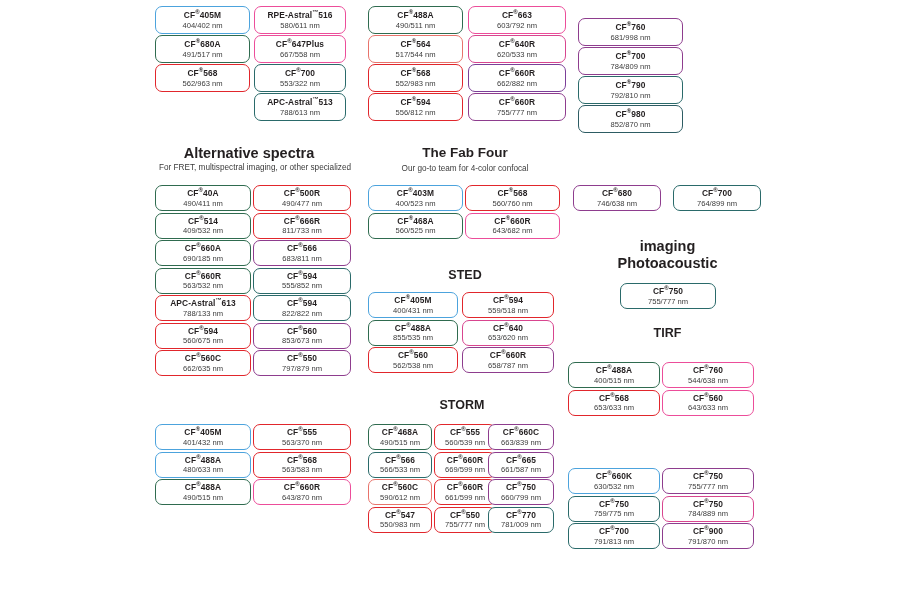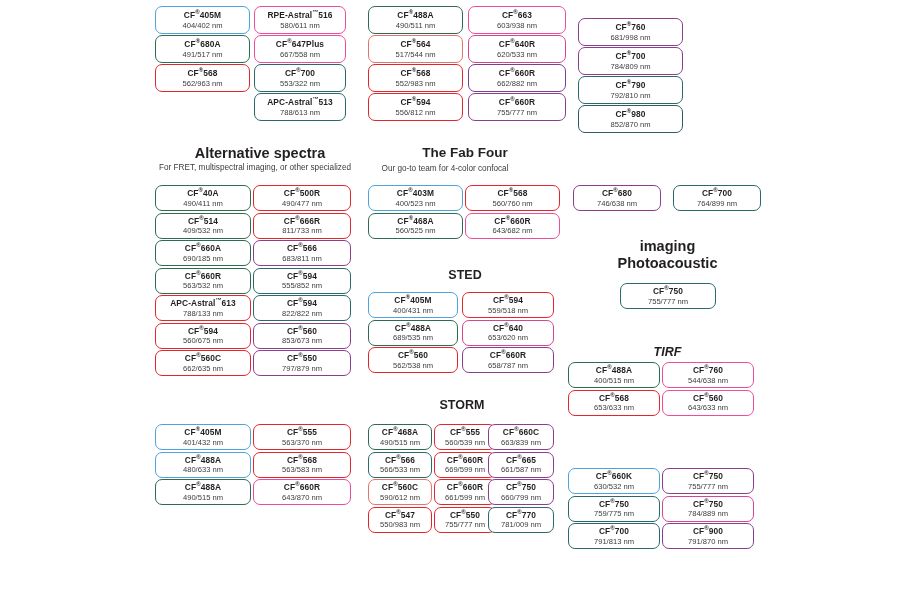--- a/index.html
+++ b/index.html
@@ -104,21 +104,21 @@
     <div class="pill" style="left: 368px; top: 64px; width: 95px; height: 28px; border-color: rgb(225, 38, 44);">
       <div class="nm">CF<sup>®</sup>568</div>
       <div class="wv">552/983 nm</div>
     </div>
     <div class="pill" style="left: 368px; top: 93px; width: 95px; height: 28px; border-color: rgb(225, 38, 44);">
       <div class="nm">CF<sup>®</sup>594</div>
       <div class="wv">556/812 nm</div>
     </div>
     <div class="pill" style="left: 468px; top: 6px; width: 98px; height: 28px; border-color: rgb(236, 77, 154);">
       <div class="nm">CF<sup>®</sup>663</div>
-      <div class="wv">603/938 nm</div>
+      <div class="wv">603/792 nm</div>
     </div>
     <div class="pill" style="left: 468px; top: 35px; width: 98px; height: 28px; border-color: rgb(216, 69, 143);">
       <div class="nm">CF<sup>®</sup>640R</div>
       <div class="wv">620/533 nm</div>
     </div>
     <div class="pill" style="left: 468px; top: 64px; width: 98px; height: 28px; border-color: rgb(123, 63, 152);">
       <div class="nm">CF<sup>®</sup>660R</div>
       <div class="wv">662/882 nm</div>
     </div>
     <div class="pill" style="left: 468px; top: 93px; width: 98px; height: 28px; border-color: rgb(142, 61, 142);">
@@ -134,21 +134,21 @@
       <div class="wv">784/809 nm</div>
     </div>
     <div class="pill" style="left: 578px; top: 76px; width: 105px; height: 28px; border-color: rgb(42, 106, 106);">
       <div class="nm">CF<sup>®</sup>790</div>
       <div class="wv">792/810 nm</div>
     </div>
     <div class="pill" style="left: 578px; top: 105px; width: 105px; height: 28px; border-color: rgb(45, 92, 99);">
       <div class="nm">CF<sup>®</sup>980</div>
       <div class="wv">852/870 nm</div>
     </div>
-    <div class="sec-title t-lg" style="left: 160px; top: 145px; width: 200px;">Alternative spectra</div>
+    <div class="sec-title t-lg" style="left: 149px; top: 145px; width: 200px;">Alternative spectra</div>
     <div class="sec-sub" style="left: 155px; top: 163px; width: 200px;">For FRET, multispectral imaging, or other specialized</div>
     <div class="pill" style="left: 155px; top: 185px; width: 96px; height: 26px; border-color: rgb(47, 107, 79);">
       <div class="nm">CF<sup>®</sup>40A</div>
       <div class="wv">490/411 nm</div>
     </div>
     <div class="pill" style="left: 155px; top: 212.5px; width: 96px; height: 26px; border-color: rgb(47, 107, 79);">
       <div class="nm">CF<sup>®</sup>514</div>
       <div class="wv">409/532 nm</div>
     </div>
     <div class="pill" style="left: 155px; top: 240px; width: 96px; height: 26px; border-color: rgb(47, 107, 79);">
@@ -193,21 +193,21 @@
     </div>
     <div class="pill" style="left: 253px; top: 322.5px; width: 98px; height: 26px; border-color: rgb(142, 61, 142);">
       <div class="nm">CF<sup>®</sup>560</div>
       <div class="wv">853/673 nm</div>
     </div>
     <div class="pill" style="left: 253px; top: 350px; width: 98px; height: 26px; border-color: rgb(142, 61, 142);">
       <div class="nm">CF<sup>®</sup>550</div>
       <div class="wv">797/879 nm</div>
     </div>
     <div class="sec-title t-md" style="left: 375px; top: 145px; width: 180px;">The Fab Four</div>
-    <div class="sec-sub" style="left: 355px; top: 164px; width: 180px;">Our go-to team for 4-color confocal</div>
+    <div class="sec-sub" style="left: 375px; top: 164px; width: 180px;">Our go-to team for 4-color confocal</div>
     <div class="pill" style="left: 368px; top: 185px; width: 95px; height: 26px; border-color: rgb(76, 163, 221);">
       <div class="nm">CF<sup>®</sup>403M</div>
       <div class="wv">400/523 nm</div>
     </div>
     <div class="pill" style="left: 368px; top: 212.5px; width: 95px; height: 26px; border-color: rgb(47, 107, 79);">
       <div class="nm">CF<sup>®</sup>468A</div>
       <div class="wv">560/525 nm</div>
     </div>
     <div class="pill" style="left: 465px; top: 185px; width: 95px; height: 26px; border-color: rgb(225, 38, 44);">
       <div class="nm">CF<sup>®</sup>568</div>
@@ -217,21 +217,21 @@
       <div class="nm">CF<sup>®</sup>660R</div>
       <div class="wv">643/682 nm</div>
     </div>
     <div class="sec-title t-sm" style="left: 375px; top: 268px; width: 180px;">STED</div>
     <div class="pill" style="left: 368px; top: 292px; width: 90px; height: 26px; border-color: rgb(76, 163, 221);">
       <div class="nm">CF<sup>®</sup>405M</div>
       <div class="wv">400/431 nm</div>
     </div>
     <div class="pill" style="left: 368px; top: 319.5px; width: 90px; height: 26px; border-color: rgb(47, 107, 79);">
       <div class="nm">CF<sup>®</sup>488A</div>
-      <div class="wv">689/535 nm</div>
+      <div class="wv">855/535 nm</div>
     </div>
     <div class="pill" style="left: 368px; top: 347px; width: 90px; height: 26px; border-color: rgb(225, 38, 44);">
       <div class="nm">CF<sup>®</sup>560</div>
       <div class="wv">562/538 nm</div>
     </div>
     <div class="pill" style="left: 462px; top: 292px; width: 92px; height: 26px; border-color: rgb(225, 38, 44);">
       <div class="nm">CF<sup>®</sup>594</div>
       <div class="wv">559/518 nm</div>
     </div>
     <div class="pill" style="left: 462px; top: 319.5px; width: 92px; height: 26px; border-color: rgb(216, 69, 143);">
@@ -251,21 +251,21 @@
       <div class="wv">746/638 nm</div>
     </div>
     <div class="pill" style="left: 673px; top: 185px; width: 88px; height: 26px; border-color: rgb(42, 106, 106);">
       <div class="nm">CF<sup>®</sup>700</div>
       <div class="wv">764/899 nm</div>
     </div>
     <div class="pill" style="left: 620px; top: 283px; width: 96px; height: 26px; border-color: rgb(42, 106, 106);">
       <div class="nm">CF<sup>®</sup>750</div>
       <div class="wv">755/777 nm</div>
     </div>
-    <div class="sec-title t-sm" style="left: 585px; top: 345px; width: 165px; font-style: italic;">TIRF</div>
+    <div class="sec-title t-sm" style="left: 585px; top: 326px; width: 165px;">TIRF</div>
     <div class="pill" style="left: 568px; top: 362px; width: 92px; height: 26px; border-color: rgb(47, 107, 79);">
       <div class="nm">CF<sup>®</sup>488A</div>
       <div class="wv">400/515 nm</div>
     </div>
     <div class="pill" style="left: 568px; top: 389.5px; width: 92px; height: 26px; border-color: rgb(225, 38, 44);">
       <div class="nm">CF<sup>®</sup>568</div>
       <div class="wv">653/633 nm</div>
     </div>
     <div class="pill" style="left: 662px; top: 362px; width: 92px; height: 26px; border-color: rgb(236, 77, 154);">
       <div class="nm">CF<sup>®</sup>760</div>

